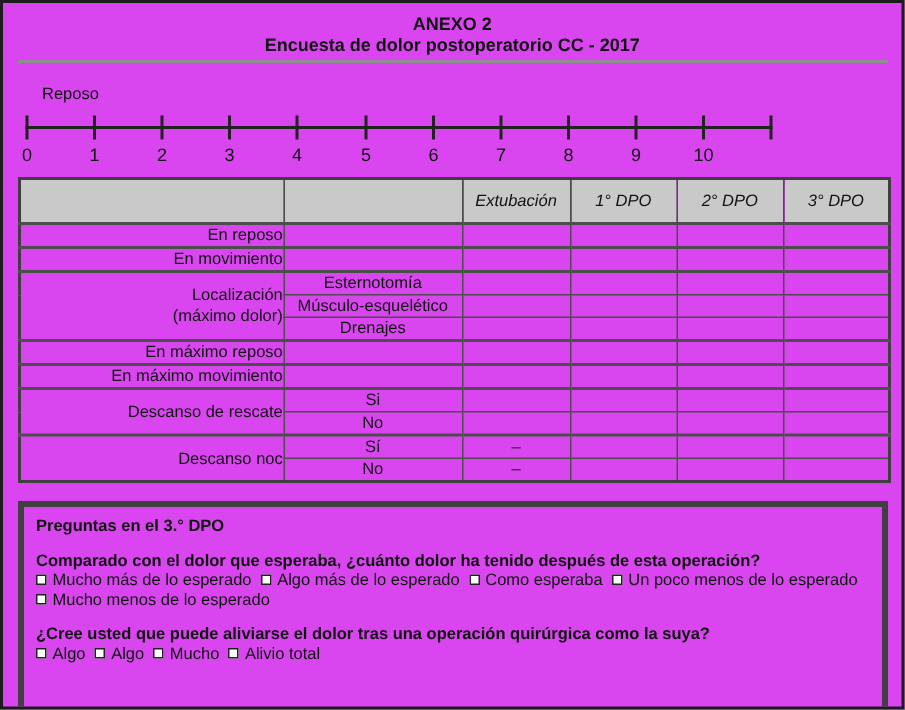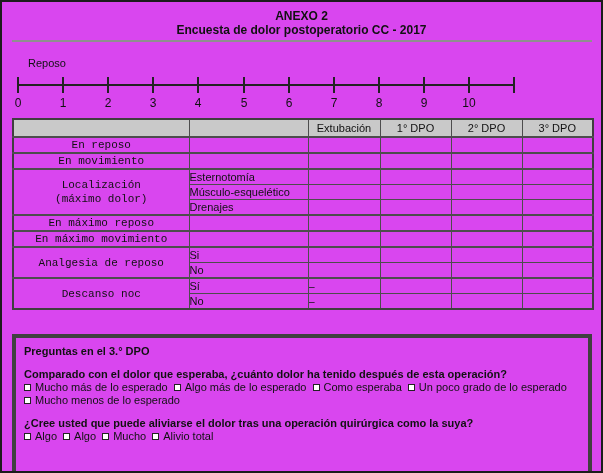--- a/index.html
+++ b/index.html
@@ -22,23 +22,23 @@
   .scale-line { position: absolute; left: 15px; top: 27px; width: 498px; height: 2px; background: #222; }
   .tick { position: absolute; top: 20px; width: 2px; height: 16px; background: #222; }
   .num { position: absolute; top: 39px; width: 22px; margin-left: -11px; text-align: center; font-size: 12px; }
 
   
   table.grid { position: absolute; left: 10px; top: 116px; width: 580px;
                border-collapse: collapse; table-layout: fixed; font-size: 11px;
                border: 2px solid var(--border-dark, #3f3f3f); }
   table.grid td { border: 1px solid #4d4d4d; padding: 0; height: 15px; line-height: 14px;
                   overflow: hidden; white-space: nowrap; vertical-align: middle; }
-  tr.hdr td { background: var(--header-bg, #c9c9c9); text-align: center; height: 18px; }
-  td.lbl { text-align: center; padding-left: 5px; font-family: Liberation Mono, monospace; }
-  td.ctr { }
+  tr.hdr td { background: var(--header-bg, #c9c9c9); font-style: italic; text-align: center; height: 30px; }
+  td.lbl { text-align: right; padding-left: 5px; }
+  td.ctr { text-align: center; }
   td.multi { white-space: normal; line-height: 13px; }
   tr.grp td { border-top-width: 2px; }
 
   
   .qbox { position: absolute; left: 10px; top: 315px; width: 580px; height: 150px;
           border: 4px solid #404040; padding: 7px 8px; font-size: 11px; line-height: 13px; margin-top: 17px; }
   .qtitle { font-weight: bold; }
   .question { font-weight: bold; margin-top: 10px; }
   .opts { margin-top: 0; }
   .cb { display: inline-block; width: 7px; height: 7px; border: 1px solid #222;
@@ -151,21 +151,21 @@
     </tr>
     <tr class="grp">
       <td class="lbl">En máximo movimiento</td>
       <td></td>
       <td></td>
       <td></td>
       <td></td>
       <td></td>
     </tr>
     <tr class="grp">
-      <td class="lbl" rowspan="2">Analgesia de reposo</td>
+      <td class="lbl" rowspan="2">Descanso de rescate</td>
       <td class="ctr">Si</td>
       <td></td>
       <td></td>
       <td></td>
       <td></td>
     </tr>
     <tr>
       <td class="ctr">No</td>
       <td></td>
       <td></td>
@@ -191,21 +191,21 @@
     </table>
 
   <div class="qbox">
     <div class="qtitle">Preguntas en el 3.° DPO</div>
 
     <div class="question">Comparado con el dolor que esperaba, ¿cuánto dolor ha tenido después de esta operación?</div>
     <div class="opts">
       <span class="opt"><i class="cb"></i><span>Mucho más de lo esperado</span></span>
       <span class="opt"><i class="cb"></i><span>Algo más de lo esperado</span></span>
       <span class="opt"><i class="cb"></i><span>Como esperaba</span></span>
-      <span class="opt"><i class="cb"></i><span>Un poco grado de lo esperado</span></span>
+      <span class="opt"><i class="cb"></i><span>Un poco menos de lo esperado</span></span>
       <span class="opt"><i class="cb"></i><span>Mucho menos de lo esperado</span></span>
     </div>
 
     <div class="question">¿Cree usted que puede aliviarse el dolor tras una operación quirúrgica como la suya?</div>
     <div class="opts">
       <span class="opt"><i class="cb"></i><span>Algo</span></span>
       <span class="opt"><i class="cb"></i><span>Algo</span></span>
       <span class="opt"><i class="cb"></i><span>Mucho</span></span>
       <span class="opt"><i class="cb"></i><span>Alivio total</span></span>
     </div>

